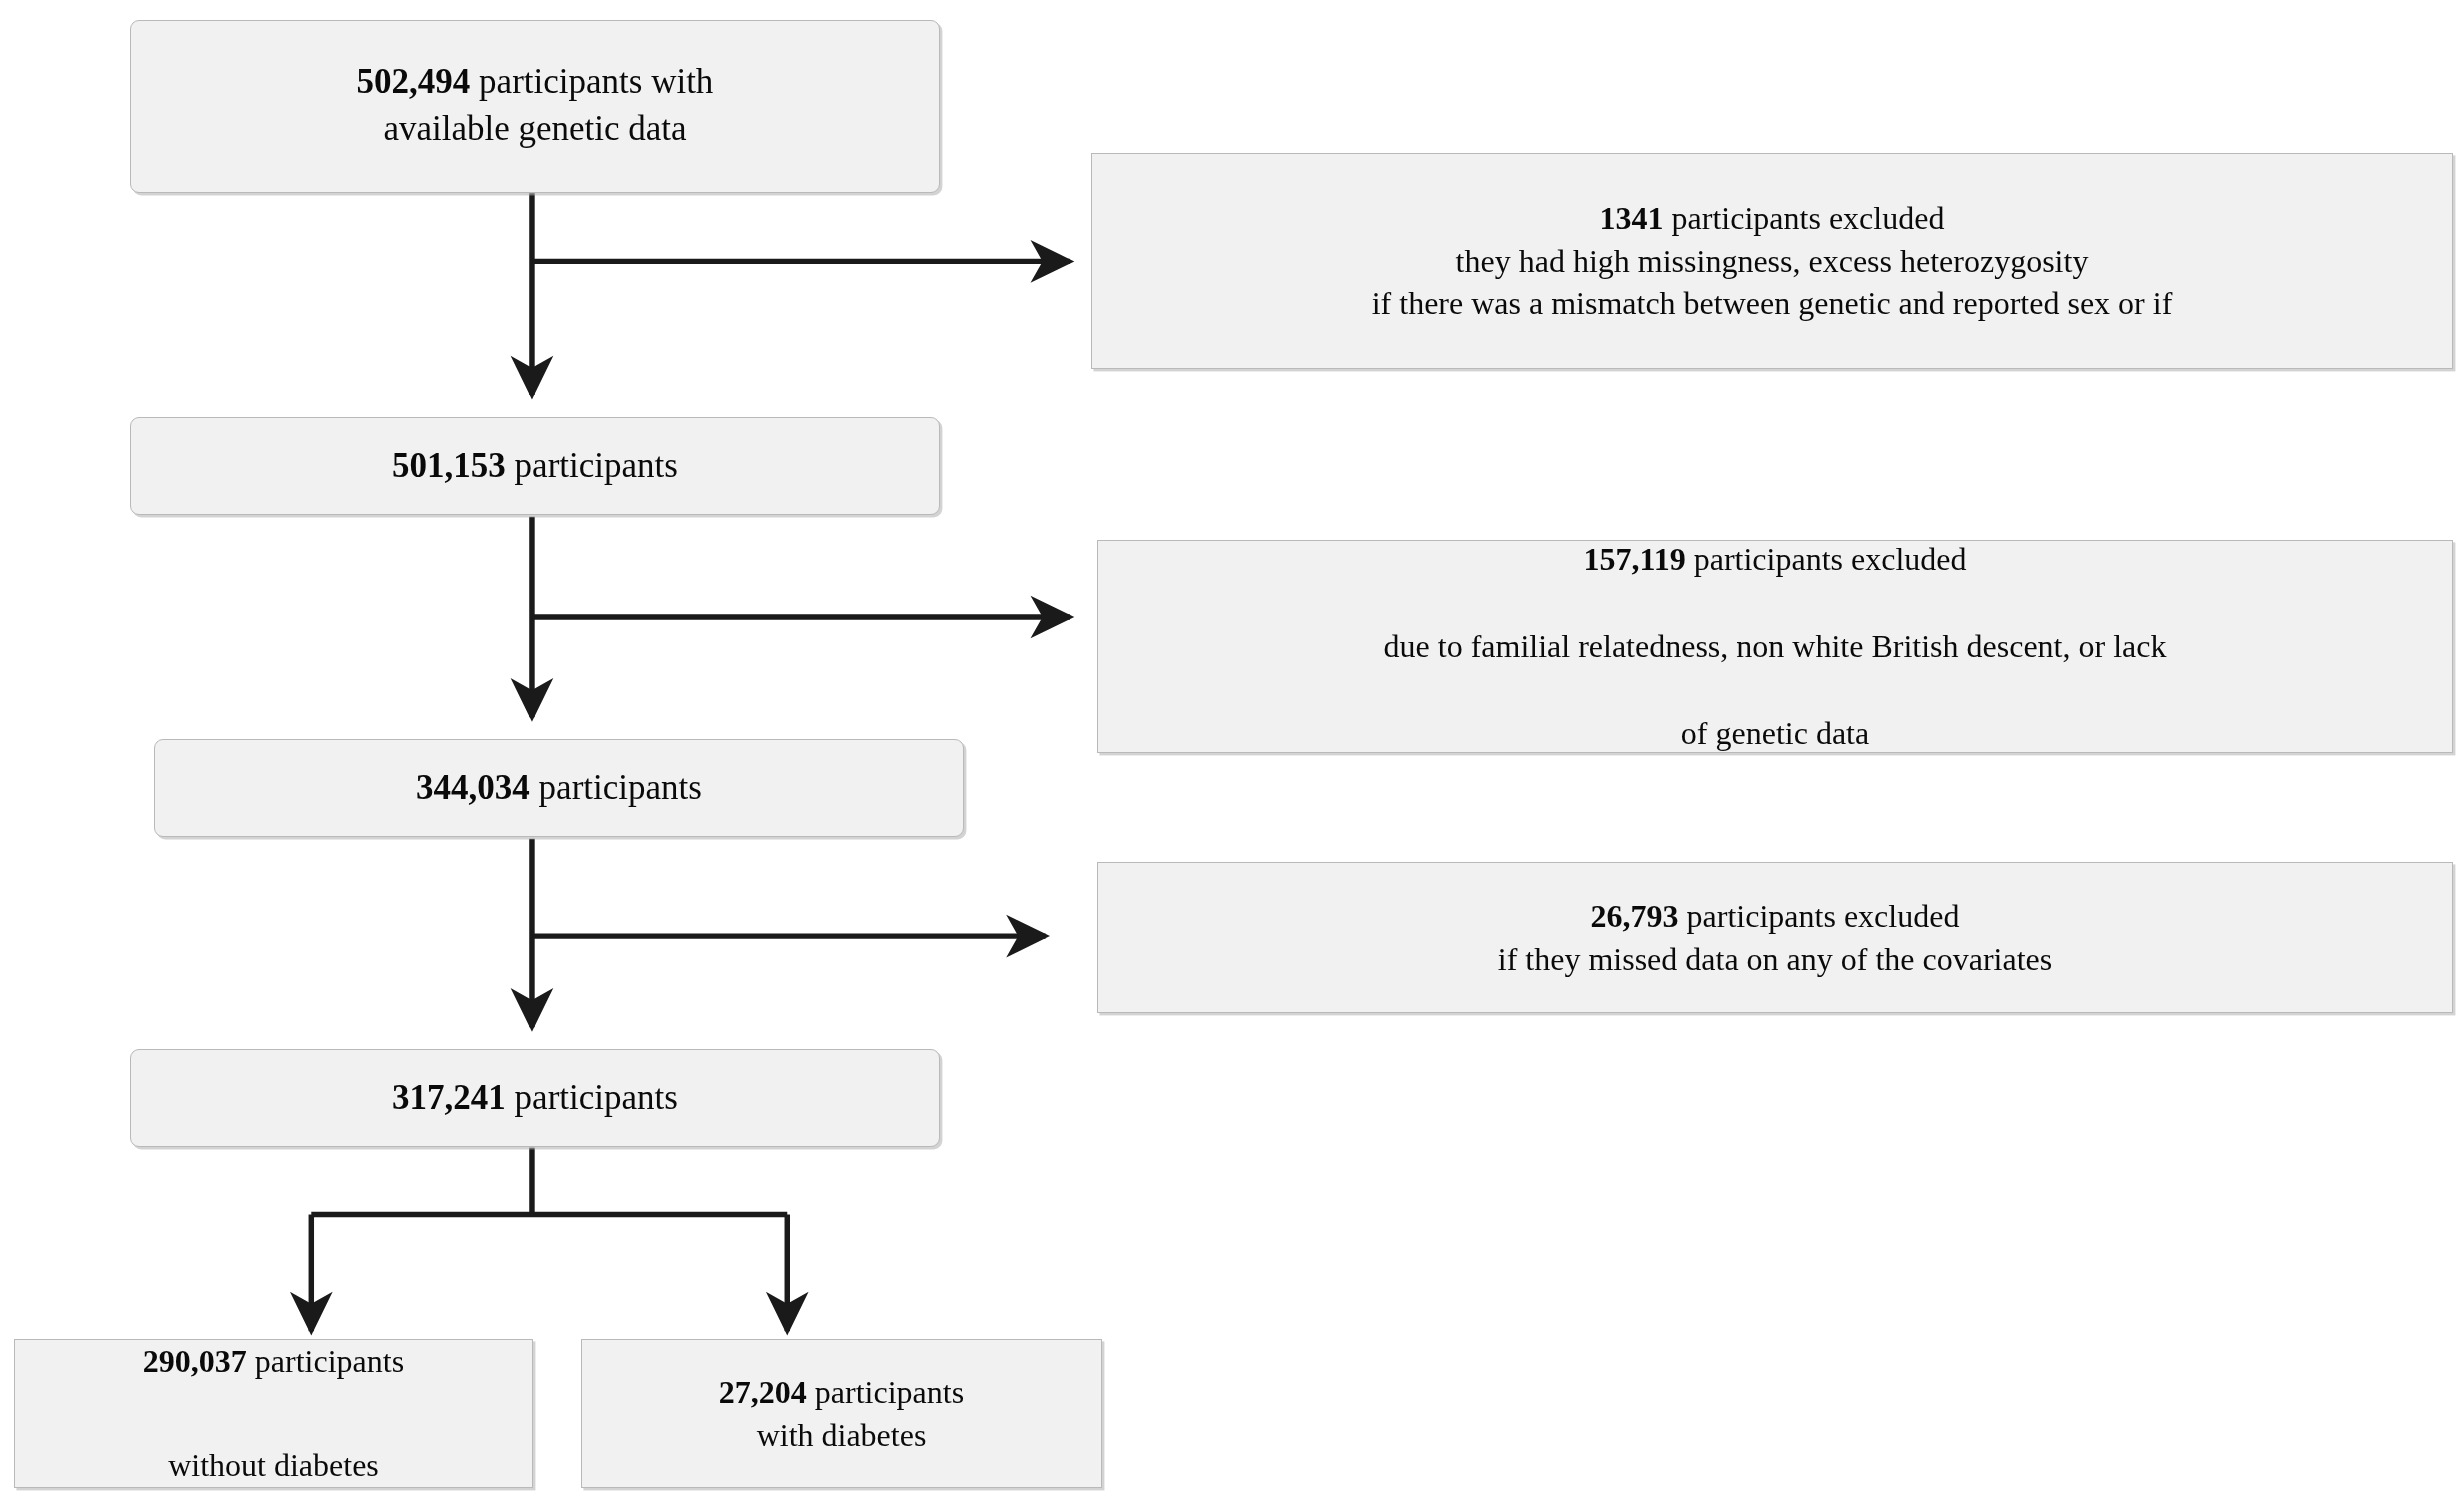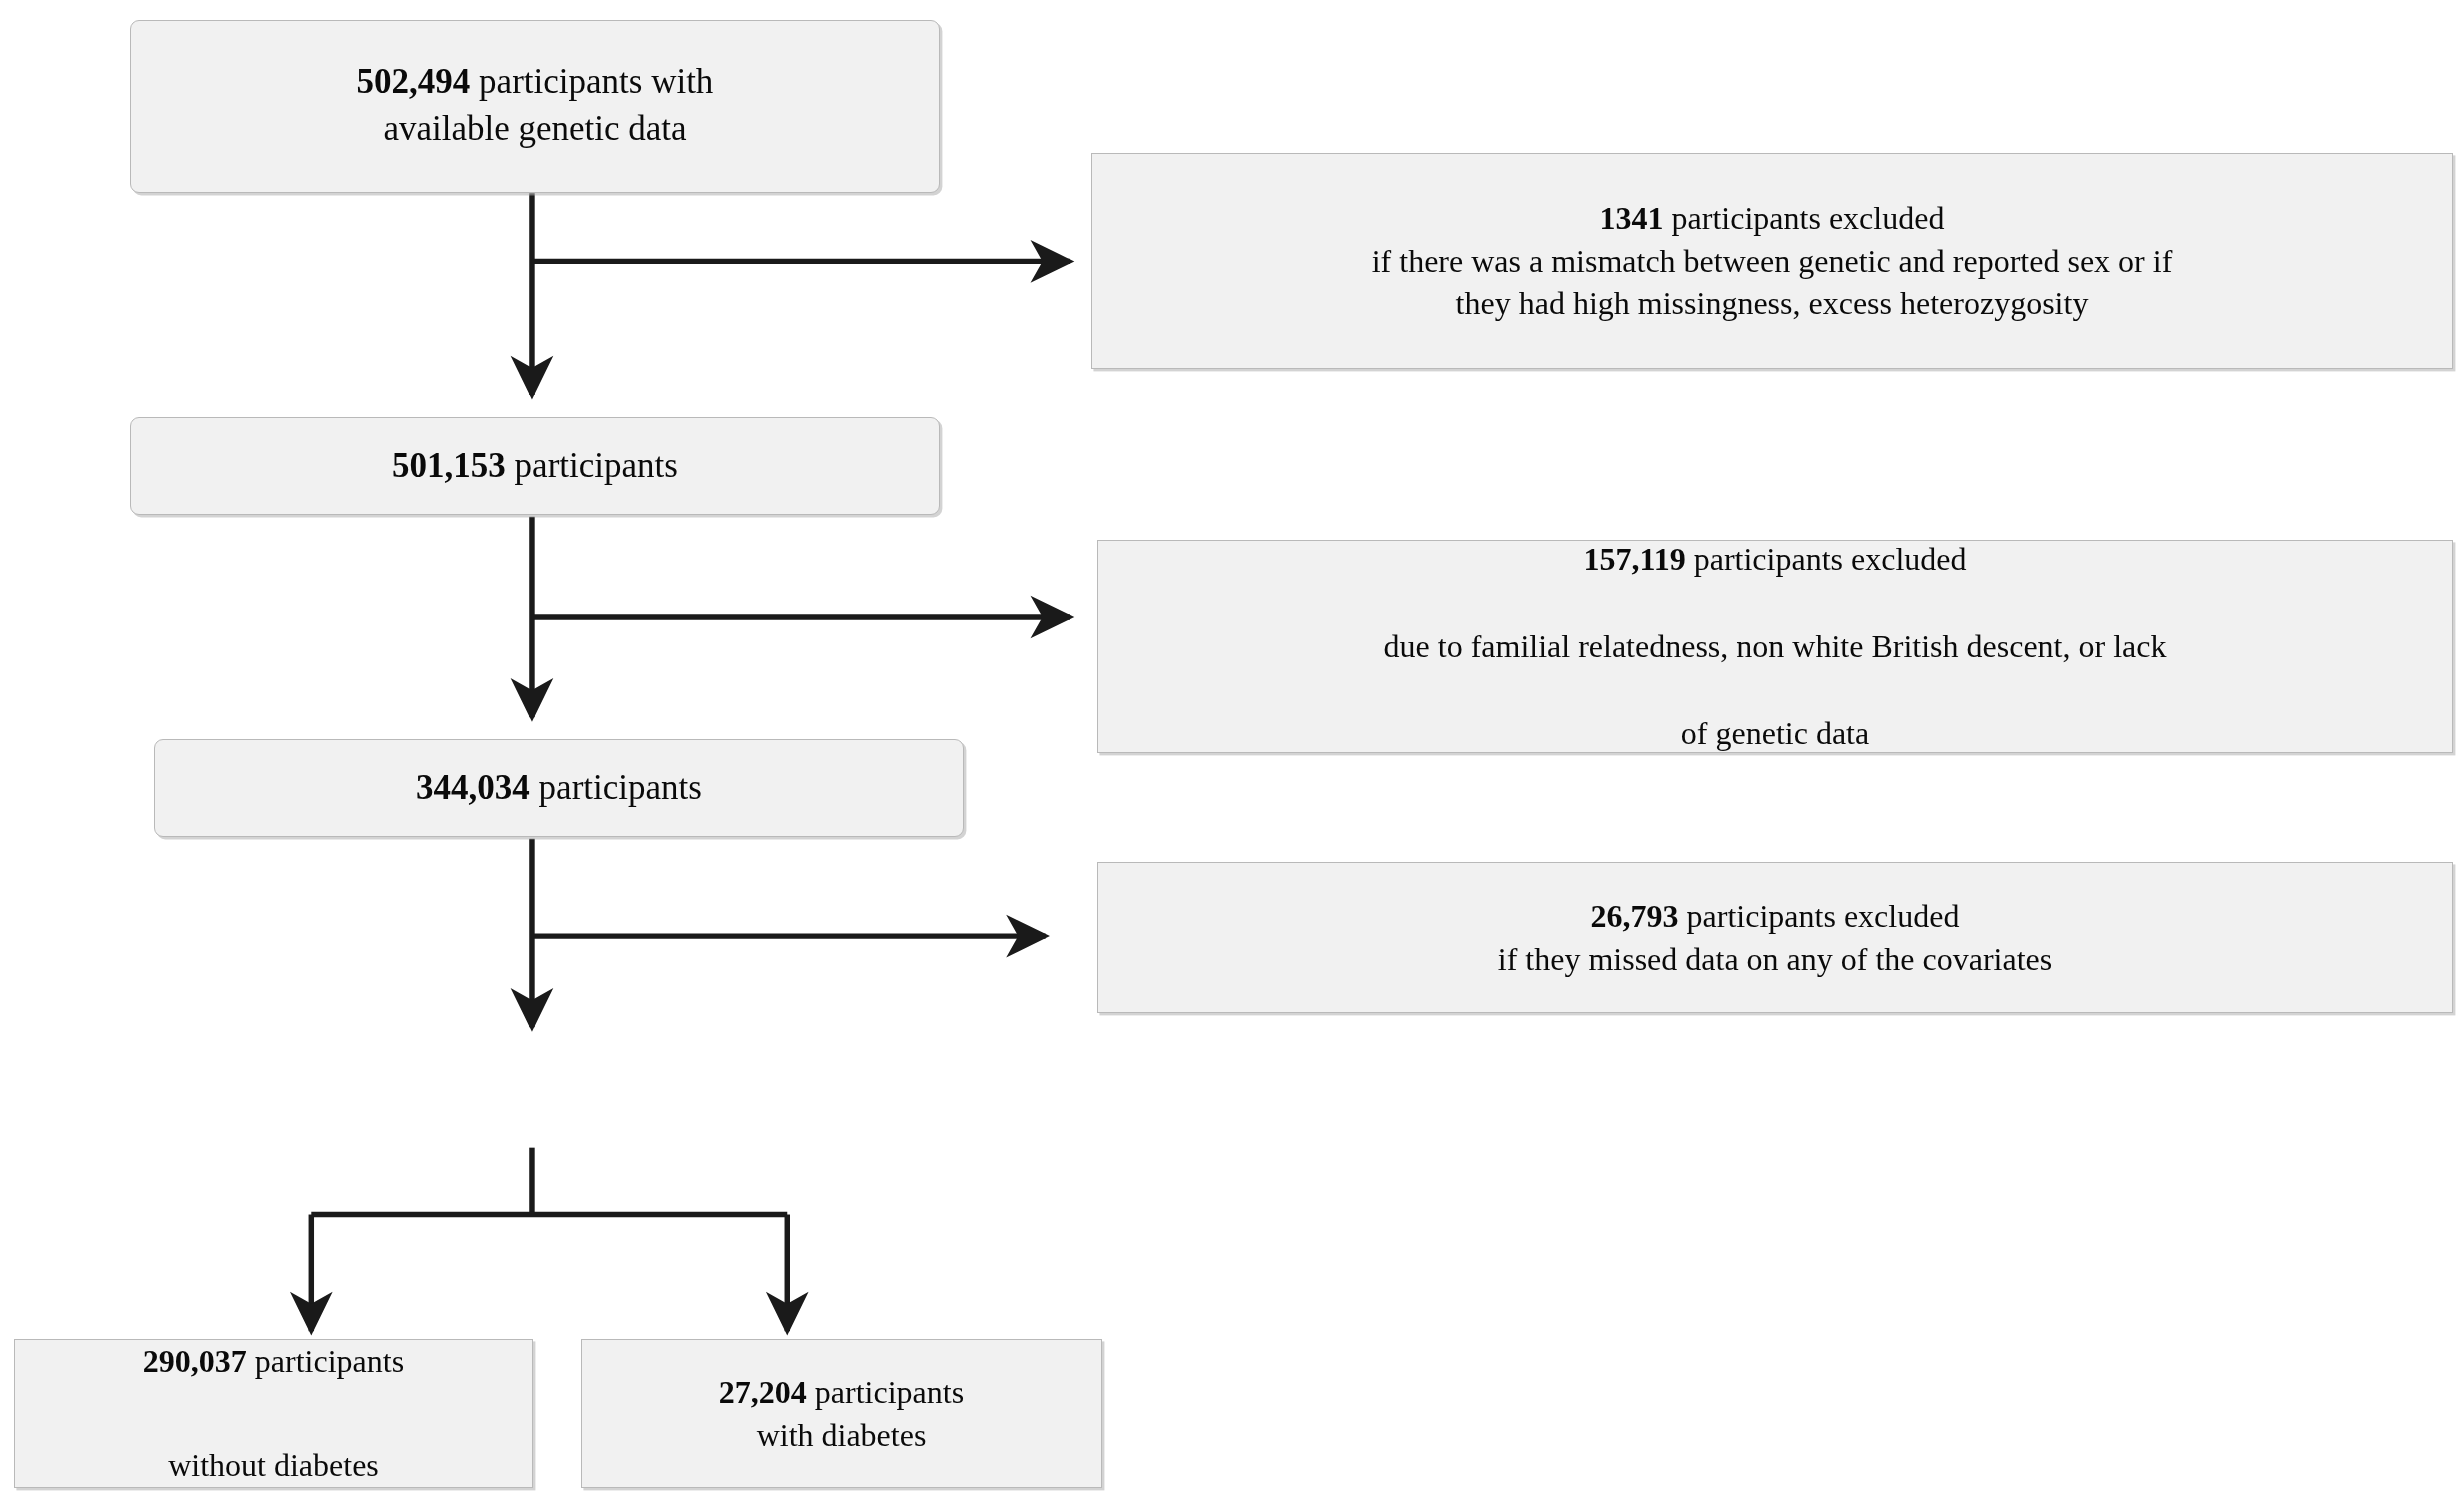--- a/index.html
+++ b/index.html
@@ -92,25 +92,28 @@
   </div>
 
   <div class="node flow-node" style="left:130px; top:417px; width:810px; height:98px;">
     <span class="wrapline"><span class="num">501,153</span><span> participants</span></span>
   </div>
 
   <div class="node flow-node" style="left:130px; top:739px; width:810px; height:98px;margin-left:24px;">
     <span class="wrapline"><span class="num">344,034</span><span> participants</span></span>
   </div>
 
+  <div class="node flow-node" style="left:130px; top:1049px; width:810px; height:98px;">
+    <span class="wrapline"><span class="num">317,241</span><span> participants</span></span>
+  </div>
 
   <div class="node excl-node" style="left:1091px; top:153px; width:1362px; height:216px;">
     <span class="wrapline"><span class="num">1341</span><span> participants excluded</span></span>
+    <span class="wrapline">they had high missingness, excess heterozygosity</span>
     <span class="wrapline">if there was a mismatch between genetic and reported sex or if</span>
-    <span class="wrapline">they had high missingness, excess heterozygosity</span>
   </div>
 
   <div class="node excl-node" style="left:1097px; top:540px; width:1356px; height:213px;gap:44px;">
     <span class="wrapline"><span class="num">157,119</span><span> participants excluded</span></span>
     <span class="wrapline">due to familial relatedness, non white British descent, or lack</span>
     <span class="wrapline">of genetic data</span>
   </div>
 
   <div class="node excl-node" style="left:1097px; top:862px; width:1356px; height:151px;">
     <span class="wrapline"><span class="num">26,793</span><span> participants excluded</span></span>

